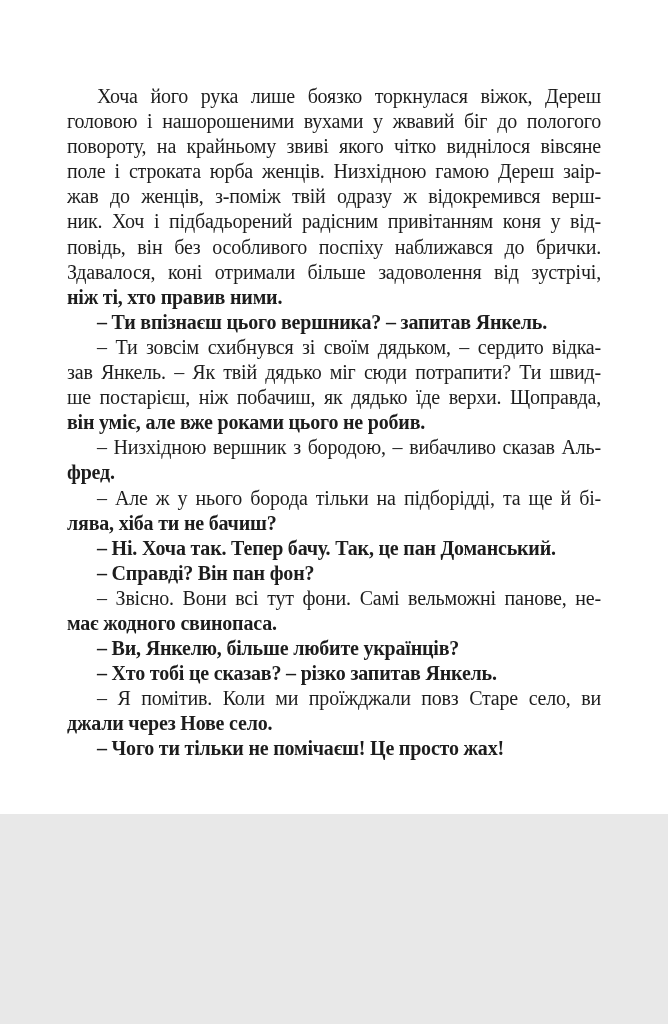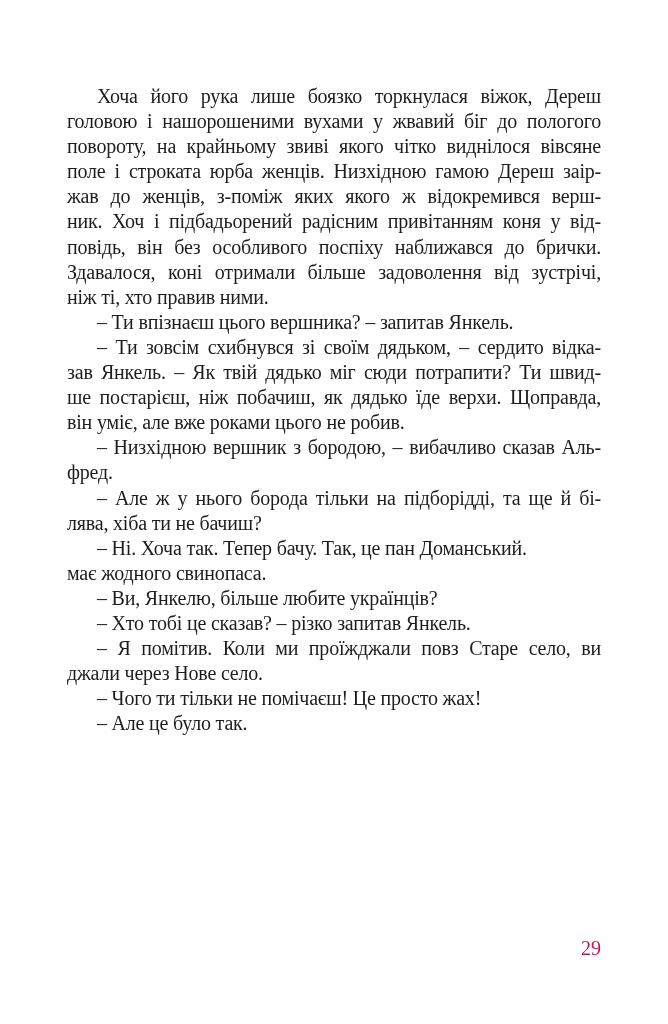--- a/index.html
+++ b/index.html
@@ -3,21 +3,21 @@
 <meta charset="utf-8">
 <style>
   html, body {
     margin: 0;
     padding: 0;
     background: #e8e8e8;
   }
   .book-page {
     position: relative;
     width: 668px;
-    height: 1024px;
+    height: 814px;
     margin: 0 auto;
     background: #ffffff;
     font-family: "Liberation Serif", "DejaVu Serif", serif;
     color: #1d1d1d;
     overflow: hidden;
   }
   .text-block {
     position: absolute;
     left: 67px;
     top: 84px;
@@ -32,20 +32,21 @@
   }
   .line {
     height: 25.1px;
     overflow: hidden;
     text-align: justify;
     text-align-last: justify;
     white-space: normal;
   }
   .line.para-end {
     text-align-last: left;
+    font-weight: bold;
   }
   .line.first {
     text-indent: 30px;
   }
   .page-number {
     position: absolute;
     top: 937px;
     right: 67px;
     font-size: 20px;
     color: #be185d;
@@ -55,21 +56,21 @@
 </head>
 <body>
 
 <div class="book-page">
   <div class="text-block">
       <div class="para">
         <div class="line first">Хоча його рука лише боязко торкнулася віжок, Дереш</div>
         <div class="line">головою і нашорошеними вухами у жвавий біг до пологого</div>
         <div class="line">повороту, на крайньому звиві якого чітко виднілося вівсяне</div>
         <div class="line">поле і строката юрба женців. Низхідною гамою Дереш заір-</div>
-        <div class="line">жав до женців, з-поміж яких якого ж відокремився верш-</div>
+        <div class="line">жав до женців, з-поміж твій одразу ж відокремився верш-</div>
         <div class="line">ник. Хоч і підбадьорений радісним привітанням коня у від-</div>
         <div class="line">повідь, він без особливого поспіху наближався до брички.</div>
         <div class="line">Здавалося, коні отримали більше задоволення від зустрічі,</div>
         <div class="line para-end">ніж ті, хто правив ними.</div>
       </div>
       <div class="para">
         <div class="line first para-end">– Ти впізнаєш цього вершника? – запитав Янкель.</div>
       </div>
       <div class="para">
         <div class="line first">– Ти зовсім схибнувся зі своїм дядьком, – сердито відка-</div>
@@ -82,33 +83,34 @@
         <div class="line para-end">фред.</div>
       </div>
       <div class="para">
         <div class="line first">– Але ж у нього борода тільки на підборідді, та ще й бі-</div>
         <div class="line para-end">лява, хіба ти не бачиш?</div>
       </div>
       <div class="para">
         <div class="line first para-end">– Ні. Хоча так. Тепер бачу. Так, це пан Доманський.</div>
       </div>
       <div class="para">
+        <div class="line first para-end">– Справді? Він пан фон?</div>
+      </div>
+      <div class="para">
+        <div class="line first">– Звісно. Вони всі тут фони. Самі вельможні панове, не-</div>
         <div class="line para-end">має жодного свинопаса.</div>
       </div>
       <div class="para">
         <div class="line first para-end">– Ви, Янкелю, більше любите українців?</div>
       </div>
       <div class="para">
         <div class="line first para-end">– Хто тобі це сказав? – різко запитав Янкель.</div>
       </div>
       <div class="para">
         <div class="line first">– Я помітив. Коли ми проїжджали повз Старе село, ви</div>
         <div class="line para-end">джали через Нове село.</div>
       </div>
       <div class="para">
         <div class="line first para-end">– Чого ти тільки не помічаєш! Це просто жах!</div>
       </div>
-      <div class="para">
-        <div class="line first para-end">– Але це було так.</div>
-      </div>
     </div>
   <div class="page-number">29</div>
 </div>
 
 </body></html>

